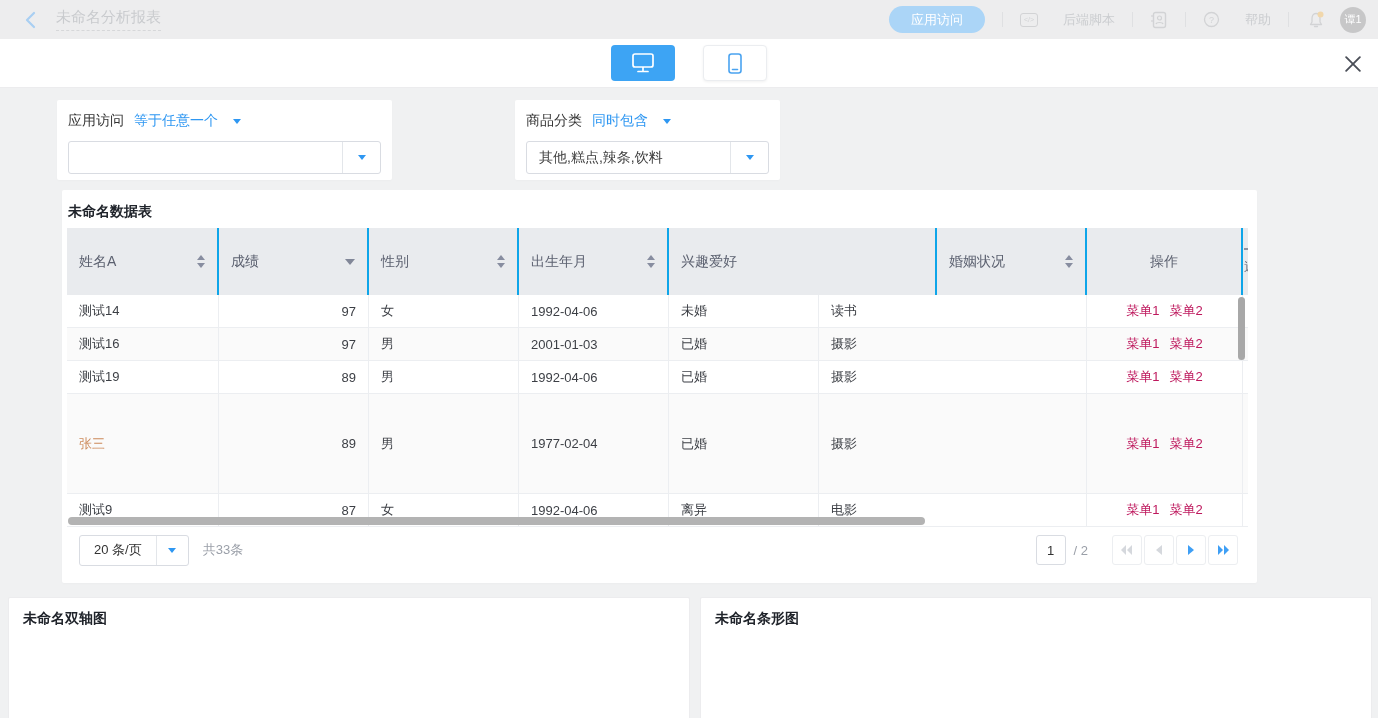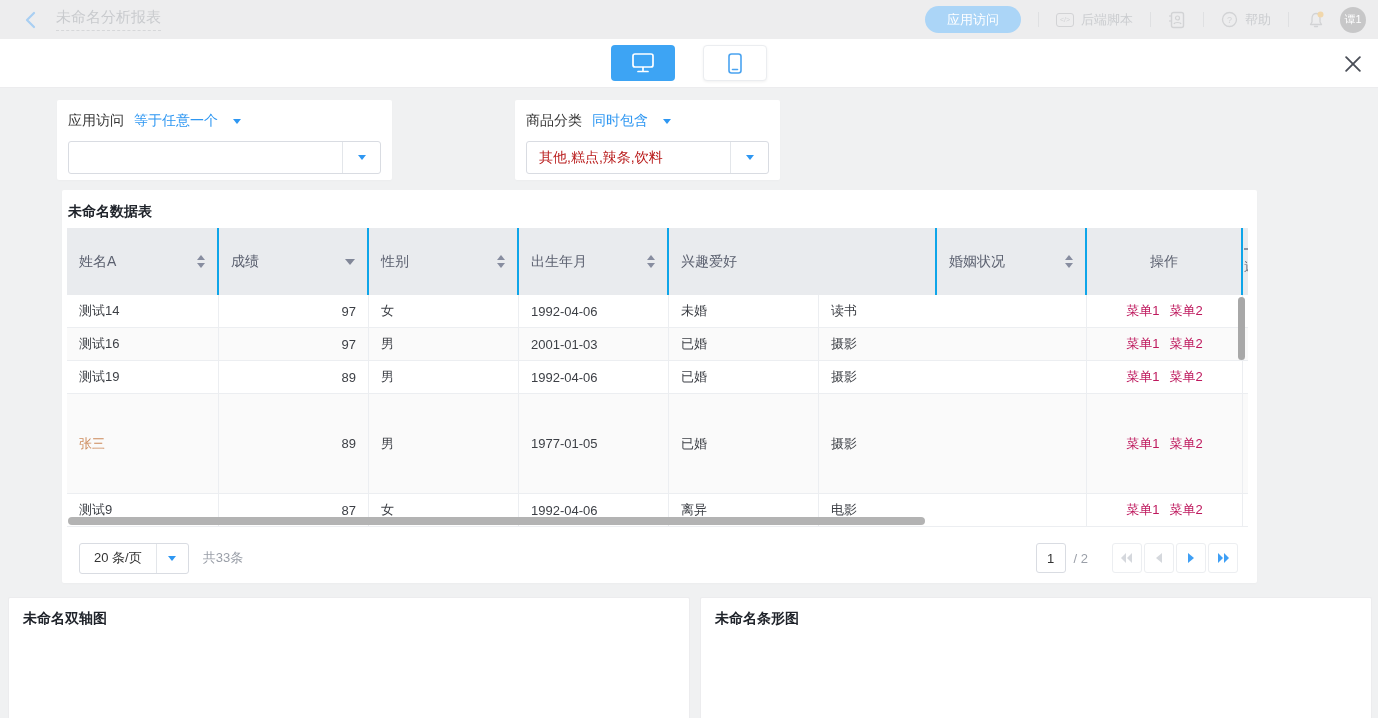--- a/index.html
+++ b/index.html
@@ -6,21 +6,21 @@
   html,body { width:1378px; height:718px; }
   body { font-family:"Liberation Sans","DejaVu Sans",sans-serif; background:#f0f1f2; position:relative; overflow:hidden; }
 
   
   .topbar { position:absolute; left:0; top:0; width:1378px; height:39px; background:#ededee; display:flex; align-items:center; z-index:5; }
   .back-btn { margin-left:20px; width:22px; height:22px; display:flex; align-items:center; justify-content:center; cursor:pointer; }
   .tb-title { margin-left:14px; font-size:15px; color:#c9cbce; padding-bottom:3px; border-bottom:1px dashed #d6d7d9; }
   .tb-right { margin-left:auto; display:flex; align-items:center; margin-right:12px; }
   .pill { background:#abd5f7; color:#fff; font-size:13px; height:27px; padding:0 22px; border-radius:14px; display:flex; align-items:center; cursor:pointer; }
   .tb-div { width:1px; height:15px; background:#dfe0e2; margin:0 17px; }
-  .tb-item { display:flex; align-items:center; gap:7px; color:#cbcdd0; font-size:13px; cursor:pointer; }
+  .tb-item { display:flex; align-items:center; gap:25px; color:#cbcdd0; font-size:13px; cursor:pointer; }
   .code-box { width:18px; height:14px; border:1px solid #d2d3d5; border-radius:3px; font-size:7px; color:#d2d3d5; display:flex; align-items:center; justify-content:center; }
   .bell-wrap { position:relative; width:20px; height:20px; cursor:pointer; }
   .avatar { width:26px; height:26px; border-radius:50%; background:#c7c7c8; color:#fff; font-size:11px; display:flex; align-items:center; justify-content:center; margin-left:14px; cursor:pointer; }
 
   
   .toolbar { position:absolute; top:39px; left:0; width:1378px; height:49px; background:#fff; border-bottom:1px solid #ececee; z-index:4; }
   .device-group { position:absolute; left:50%; top:6px; transform:translateX(-50%); display:flex; gap:28px; }
   .dev-btn { width:64px; height:36px; border-radius:4px; display:flex; align-items:center; justify-content:center; cursor:pointer; }
   .dev-btn.active { background:#3da4f4; }
   .dev-btn.inactive { background:#fff; border:1px solid #ebedf0; box-shadow:0 1px 3px rgba(0,0,0,0.06); }
@@ -28,21 +28,21 @@
 
   
   .fcard { position:absolute; top:100px; height:80px; background:#fff; border-radius:2px; padding:12px 11px; box-shadow:0 1px 2px rgba(0,0,0,0.02); }
   #fcard1 { left:57px; width:335px; }
   #fcard2 { left:515px; width:265px; }
   .frow1 { display:flex; align-items:center; gap:10px; font-size:14px; }
   .flabel { color:#333; }
   .fop { color:#2e97f2; display:flex; align-items:center; gap:15px; cursor:pointer; }
   .caret-blue { width:0; height:0; border-left:4px solid transparent; border-right:4px solid transparent; border-top:5px solid #2e97f2; }
   .finput { margin-top:11px; height:33px; border:1px solid #d9dce2; border-radius:3px; display:flex; background:#fff; }
-  .finput input { flex:1; min-width:0; border:none; outline:none; padding:0 12px; font-size:14px; color:#b91c1c; font-family:inherit; background:transparent; }
+  .finput input { flex:1; min-width:0; border:none; outline:none; padding:0 12px; font-size:14px; color:#404040; font-family:inherit; background:transparent; }
   .fcaret { width:38px; border-left:1px solid #e3e6ea; display:flex; align-items:center; justify-content:center; cursor:pointer; }
 
   
   .tcard { position:absolute; left:62px; top:190px; width:1195px; height:393px; background:#fff; border-radius:2px; box-shadow:0 1px 2px rgba(0,0,0,0.02); }
   .tcard-title { position:absolute; left:6px; top:13px; font-size:14px; font-weight:bold; color:#20242b; }
   .twrap { position:absolute; left:5px; top:38px; width:1181px; height:299px; overflow:hidden; }
   .thead { display:flex; height:67px; }
   .th { background:#e9ebee; display:flex; align-items:center; justify-content:space-between; padding:0 12px; font-size:14px; color:#5c6170; border-right:2px solid #0ea5e9; cursor:pointer; flex:none; }
   .th.center { justify-content:center; }
   .th-clip { flex:1; background:#e9ebee; overflow:hidden; color:#5c6170; font-size:13px; display:flex; flex-direction:column; justify-content:center; align-items:flex-start; gap:8px; padding-left:1px; white-space:nowrap; }
@@ -58,21 +58,21 @@
   .td { padding:0 12px; display:flex; align-items:center; font-size:13px; color:#3c3f45; border-right:1px solid #eceef1; flex:none; overflow:hidden; white-space:nowrap; }
   .td.num { justify-content:flex-end; }
   .td.actions { justify-content:center; gap:10px; color:#be185d; }
   .td.actions span { cursor:pointer; }
   .td-clip { flex:1; border-right:none; }
   .name-link { color:#cd8b5c; cursor:pointer; }
   .hscroll { position:absolute; left:1px; top:289px; width:857px; height:8px; background:#b3b3b3; border-radius:4px; cursor:pointer; }
   .vscroll { position:absolute; right:3px; top:69px; width:7px; height:63px; background:#a8a8a8; border-radius:4px; cursor:pointer; }
 
   
-  .pager { position:absolute; left:5px; right:5px; top:352px; height:32px; display:flex; align-items:center; }
+  .pager { position:absolute; left:5px; right:5px; top:344px; height:32px; display:flex; align-items:center; }
   .psize { display:flex; height:31px; border:1px solid #d9dce2; border-radius:3px; margin-left:12px; background:#fff; cursor:pointer; }
   .psize-val { padding:0 14px; display:flex; align-items:center; font-size:13px; color:#333; }
   .psize-caret { width:32px; border-left:1px solid #e3e6ea; display:flex; align-items:center; justify-content:center; }
   .ptotal { margin-left:14px; color:#9a9fa8; font-size:13px; }
   .pright { margin-left:auto; display:flex; align-items:center; margin-right:14px; }
   .pinput { width:30px; height:30px; border:1px solid #d9dce2; border-radius:3px; text-align:center; font-size:13px; color:#333; font-family:inherit; outline:none; }
   .pof { color:#9a9fa8; font-size:13px; margin:0 10px 0 8px; }
   .pbtns { display:flex; gap:2px; margin-left:14px; }
   .pbtn { width:30px; height:30px; border:1px solid #eceef1; background:#fff; border-radius:3px; display:flex; align-items:center; justify-content:center; cursor:pointer; }
 
@@ -276,21 +276,21 @@
       </div>
       <div class="td td-clip"></div>
     </div>
 
     <div class="tr h100 alt">
       <div class="td w0">
         <span class="name-link">张三</span>
       </div>
       <div class="td w1 num">89</div>
       <div class="td w2">男</div>
-      <div class="td w3">1977-01-05</div>
+      <div class="td w3">1977-02-04</div>
       <div class="td w4">已婚</div>
       <div class="td w5">摄影</div>
       <div class="td w6 actions">
         <span>菜单1</span>
         <span>菜单2</span>
       </div>
       <div class="td td-clip"></div>
     </div>
 
     <div class="tr h33">

